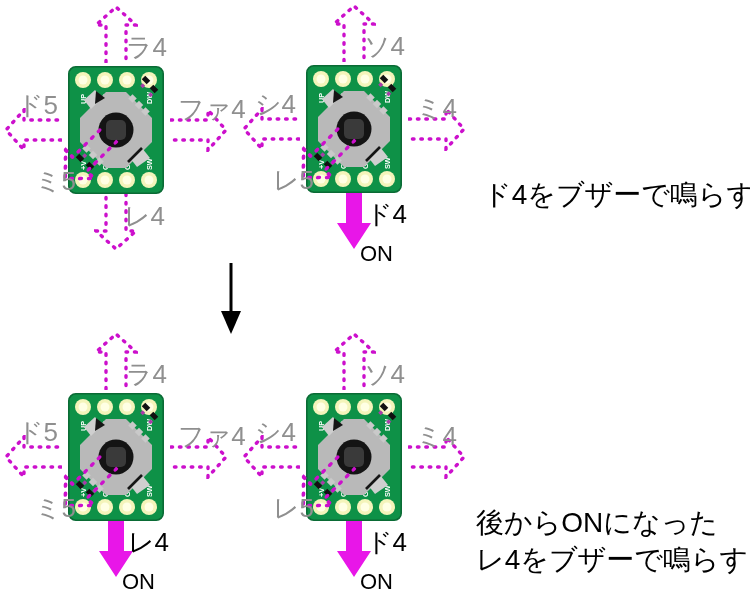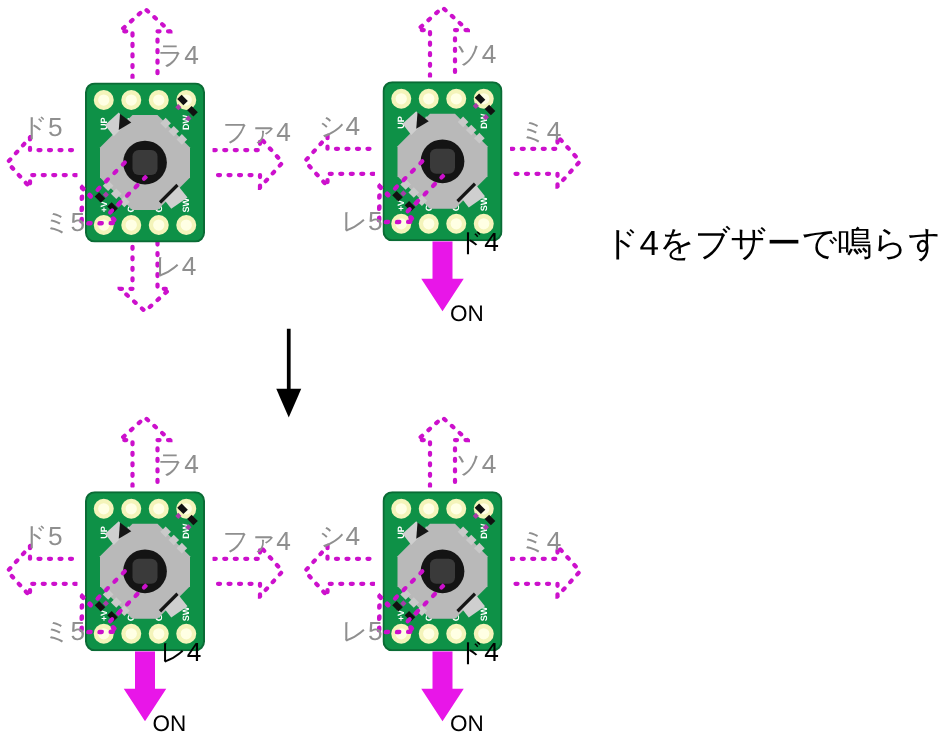--- a/index.html
+++ b/index.html
@@ -17,28 +17,28 @@
   .dash-slot svg{width:100%;height:100%;display:block}
   .dash-up{left:92px;top:1px}
   .dash-down{left:92px;top:189px;transform:rotate(180deg)}
   .dash-left{left:9px;top:97px;transform:rotate(-90deg)}
   .dash-right{left:175px;top:97px;transform:rotate(90deg)}
   .dash-diag{left:63px;top:120px;height:66px;transform:rotate(225deg)}
   .pcb-slot{position:absolute;left:66px;top:62px;width:96px;height:128px}
   .pcb-slot svg{width:100%;height:100%;display:block}
   .down-solid{position:absolute;left:96px;top:190px;width:36px;height:57px;display:none}
   .unit.down-on .down-solid{display:block}
-  .note{position:absolute;font-size:21px;color:var(--gray-label);white-space:nowrap;line-height:1.1}
+  .note{position:absolute;font-size:26px;color:var(--gray-label);white-space:nowrap;line-height:1.1}
   .up-label{left:124px;top:29px}
   .left-label{left:15px;top:87px}
   .right-label{left:176px;top:91px}
   .diag-label{left:33px;top:163px}
   .down-label{left:122px;top:198px}
-  .unit.down-on .down-label{color:var(--ink);left:126px;top:180px}
-  .on-label{position:absolute;left:120px;top:238px;font-size:18px;color:var(--ink);display:none;white-space:nowrap}
+  .unit.down-on .down-label{color:var(--ink);left:126px;top:197px}
+  .on-label{position:absolute;left:120px;top:238px;font-size:22px;color:var(--ink);display:none;white-space:nowrap}
   .unit.down-on .on-label{display:block}
   .transition-arrow{position:absolute;left:215px;top:260px;width:32px;height:78px}
   .caption{position:absolute;color:var(--ink);font-size:28px;line-height:37px;white-space:nowrap}
   .caption-top{left:483px;top:176px}
   .caption-bottom{left:476px;top:504px}
 </style>
 </head>
 <body>
 
 <div class="unit" style="left:2px;top:4px">
@@ -423,13 +423,15 @@
   <div class="on-label">ON</div>
 </div>
 
 <svg class="transition-arrow" viewBox="0 0 32 78">
   <line x1="16" y1="3" x2="16" y2="55" stroke="#000000" stroke-width="3"></line>
   <polygon points="16,74 6,51 26,51" fill="#000000"></polygon>
 </svg>
 
 <div class="caption caption-top">ド4をブザーで鳴らす</div>
 <div class="caption caption-bottom">
+  <div>後からONになった</div>
+  <div>レ4をブザーで鳴らす</div>
 </div>
 
 </body></html>

